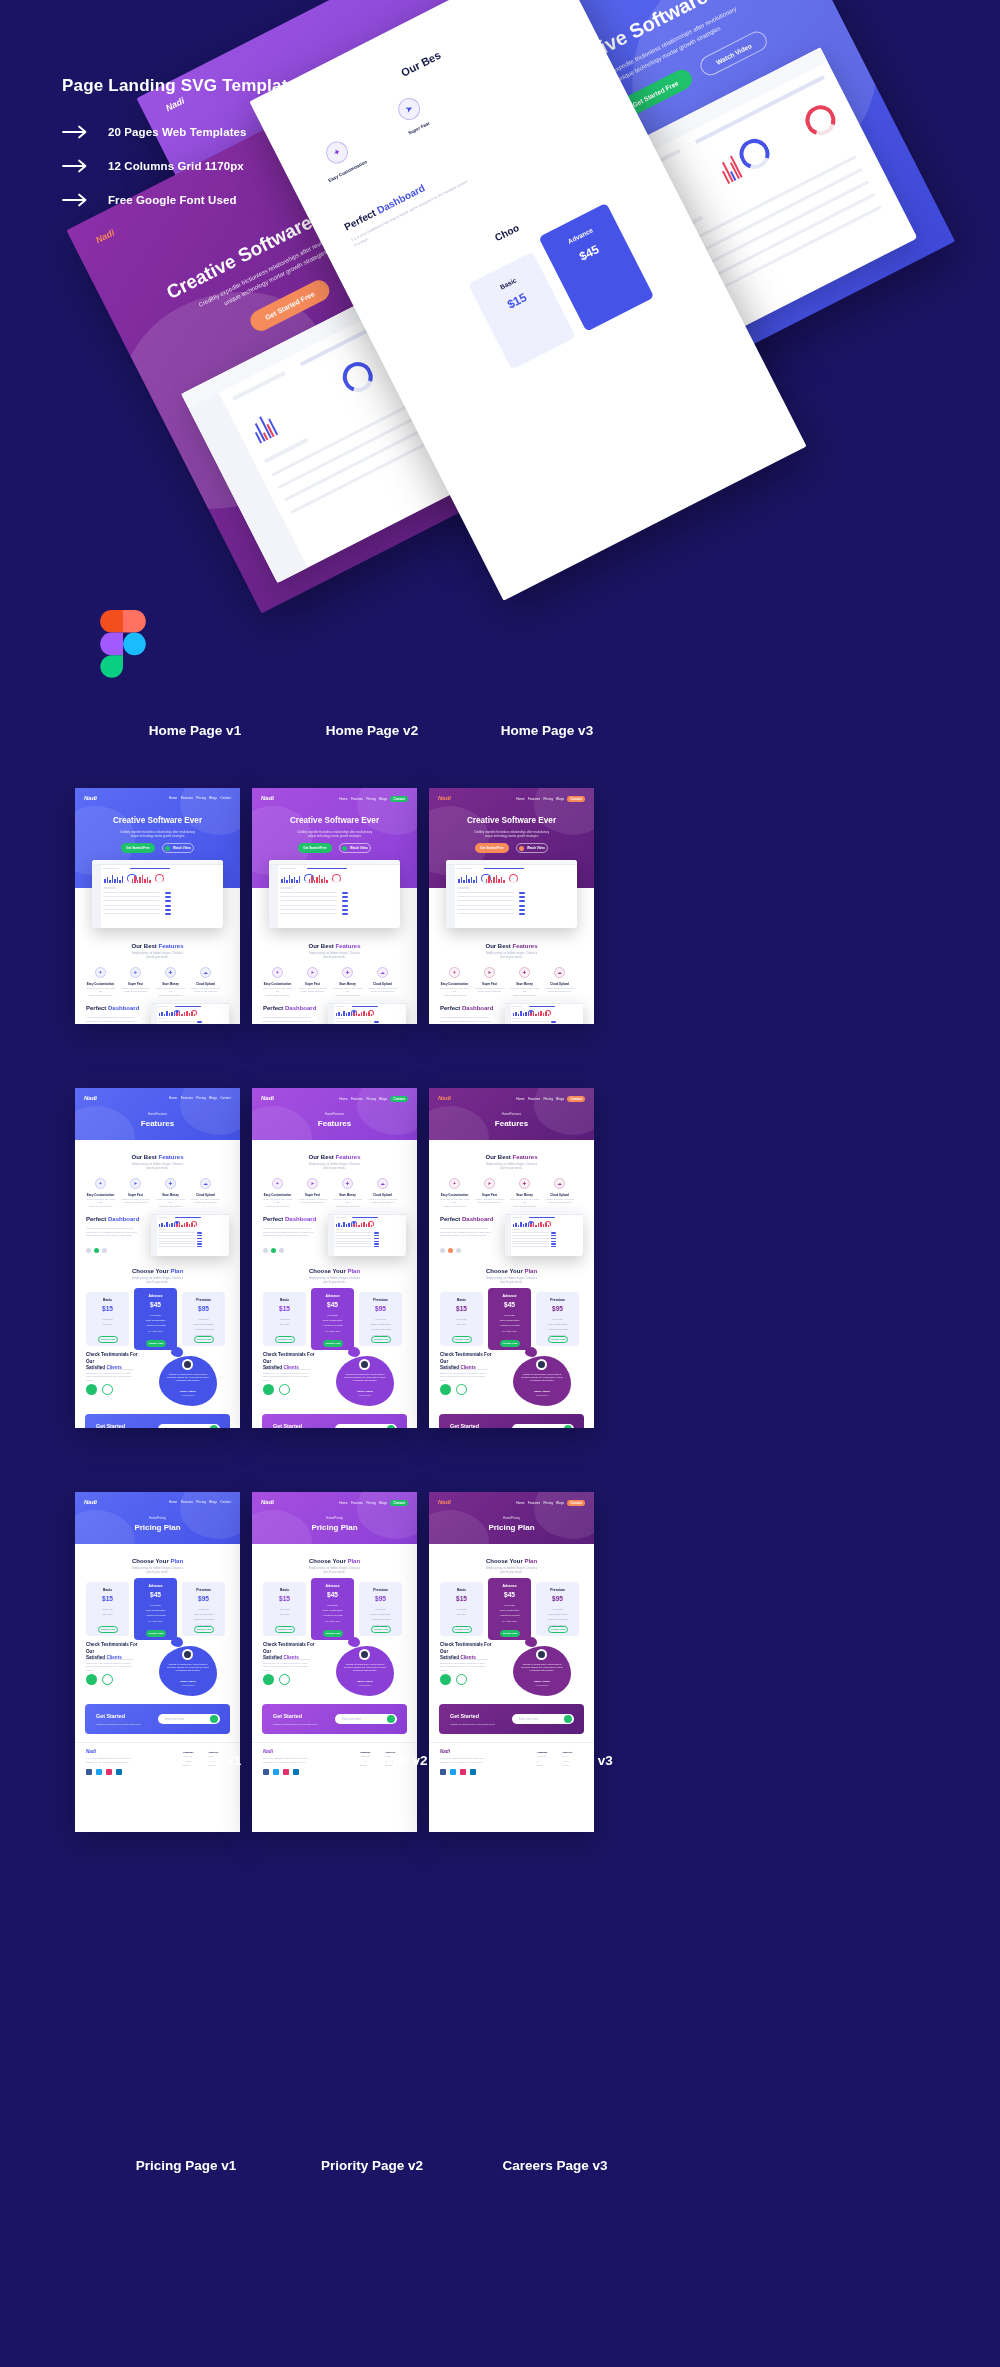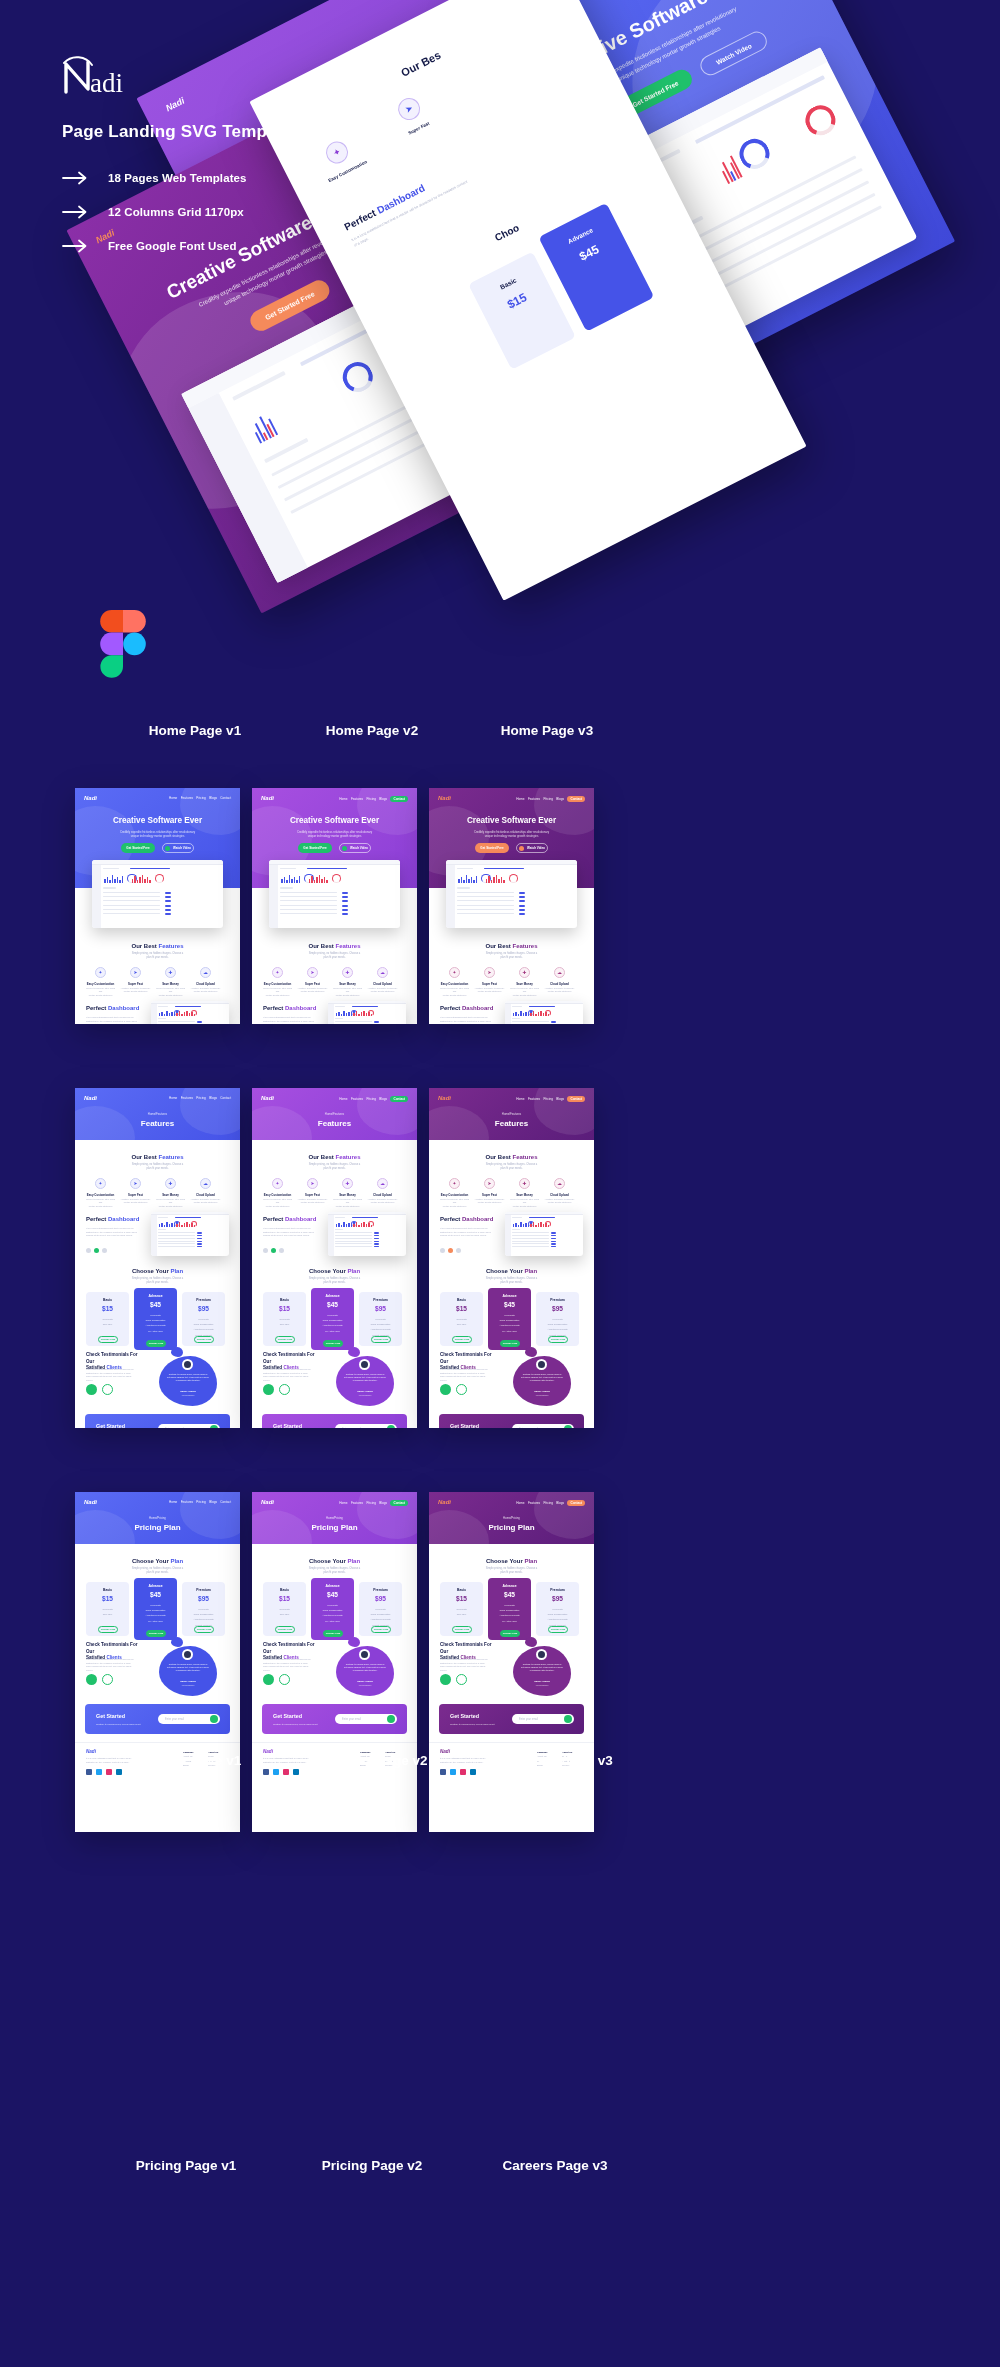--- a/index.html
+++ b/index.html
@@ -137,36 +137,29 @@
   .t-fcol span { display:block; color:#b1b6cc; }
   .t-social { position:absolute; display:flex; gap:4px; }
   .t-social i { display:block; width:6px; height:6px; border-radius:1px; }
 </style>
 </head>
 <body>
 
 <div class="hero">
 
   <div class="brand-block">
-    <div class="logo-wrap">
-      <svg class="logo-svg" width="74" height="46" viewBox="0 0 74 46">
-        <path d="M4 40 L4 12 L26 37 L26 10" stroke="#ffffff" stroke-width="3.4" fill="none" stroke-linecap="round" stroke-linejoin="round"></path>
-        <path d="M2 11 C10 2 24 4 30 13" stroke="#ffffff" stroke-width="2" fill="none" stroke-linecap="round"></path>
-        <text x="28" y="40" font-family="Liberation Serif, serif" font-size="27" fill="#ffffff">adi</text>
-      </svg>
-    </div>
     <div class="brand-title">Page Landing SVG  Templates</div>
     <div class="bullets">
       <div class="bullet">
         <span class="arrow-ic">
           <svg width="26" height="14" viewBox="0 0 26 14">
               <path d="M1 7 H23 M17 1.5 L23.5 7 L17 12.5" stroke="#fff" stroke-width="1.8" fill="none" stroke-linecap="round" stroke-linejoin="round"></path>
             </svg>
         </span>
-        <span class="bullet-label">18 Pages Web Templates</span>
+        <span class="bullet-label">20 Pages Web Templates</span>
       </div>
       <div class="bullet">
         <span class="arrow-ic">
           <svg width="26" height="14" viewBox="0 0 26 14">
               <path d="M1 7 H23 M17 1.5 L23.5 7 L17 12.5" stroke="#fff" stroke-width="1.8" fill="none" stroke-linecap="round" stroke-linejoin="round"></path>
             </svg>
         </span>
         <span class="bullet-label">12 Columns Grid 1170px</span>
       </div>
       <div class="bullet">
@@ -1352,15 +1345,15 @@
   </div>
 
 <div class="section">
   <div class="sec-label" style="left:66px; top:1053px; width:240px;">Features Save v1</div>
   <div class="sec-label" style="left:252px; top:1053px; width:240px;">Features Page v2</div>
   <div class="sec-label" style="left:435px; top:1053px; width:240px;">Features Video v3</div>
 </div>
 
 <div class="section">
   <div class="sec-label" style="left:66px; top:1458px; width:240px;">Pricing Page v1</div>
-  <div class="sec-label" style="left:252px; top:1458px; width:240px;">Pricing Page v2</div>
+  <div class="sec-label" style="left:252px; top:1458px; width:240px;">Priority Page v2</div>
   <div class="sec-label" style="left:435px; top:1458px; width:240px;">Careers Page v3</div>
 </div>
 
 </body></html>

